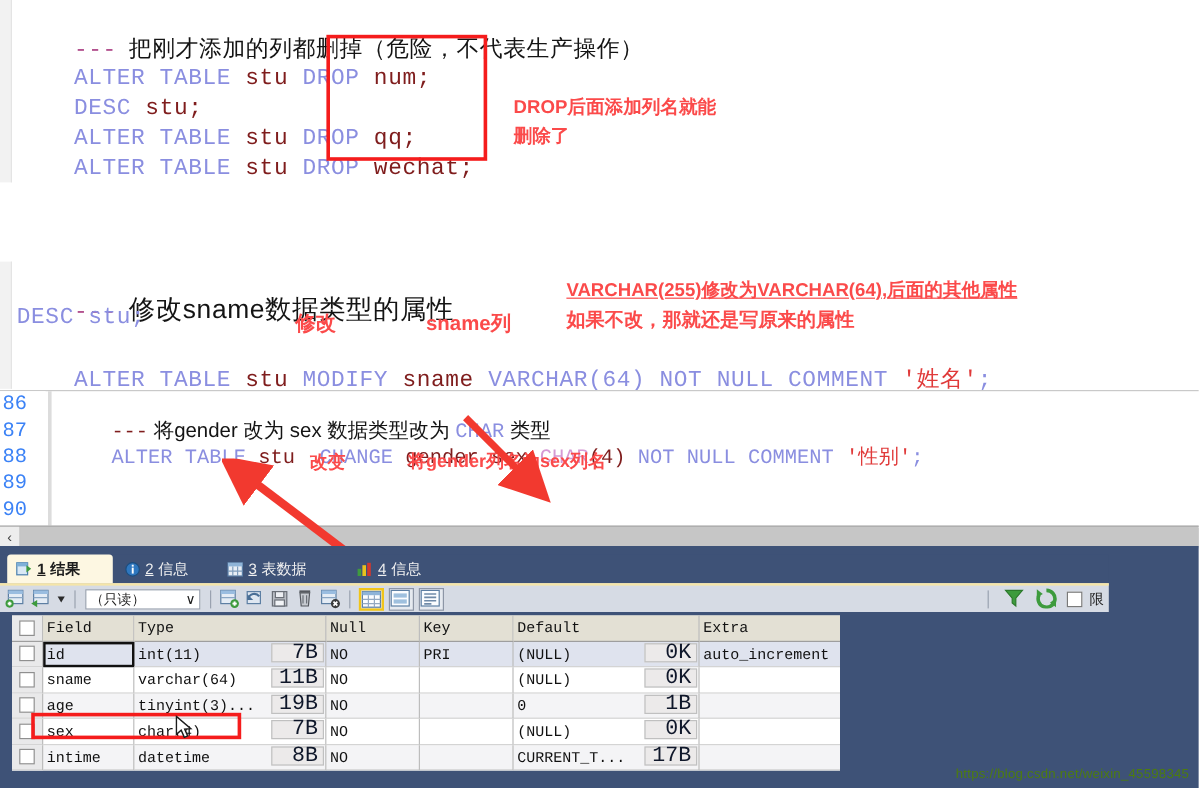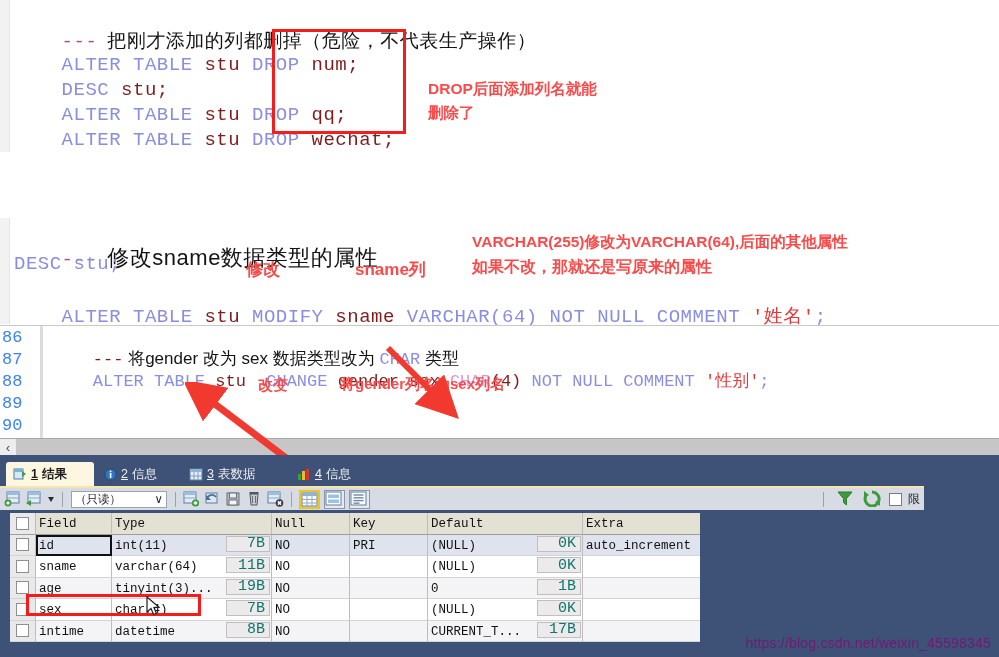--- a/index.html
+++ b/index.html
@@ -205,30 +205,30 @@
   #grid .rowsel { background: #dfe3ee; }
   #grid .rowalt { background: #f4f4f6; }
   .cellchk {
     width: 11px; height: 11px; background: #fff;
     border: 1px solid #8f8f8f; box-shadow: inset 0 0 0 1px #fff;
   }
   .sizepill {
     position: absolute; right: 1px; top: 1px;
     height: 16px; min-width: 44px;
     background: #eceaea; border: 1px solid #c0c0c0;
-    font-size: 15px; color: #0f766e;
+    font-size: 18px; color: #0f172a;
     display: flex; align-items: center; justify-content: flex-end;
     padding-right: 4px; box-sizing: border-box;
   }
   .firstcell-focus { outline: 2px solid #111; outline-offset: -2px; }
 
   
   #watermark {
     position: absolute; right: 8px; bottom: 6px;
-    color: #701a75; font-size: 14px;
+    color: #4d7c0f; font-size: 11px;
     font-family: "Liberation Sans", sans-serif;
     letter-spacing: .2px;
   }
 
   svg { display: block; }
 </style>
 </head>
 <body>
 
 <div class="abs" id="block1">
@@ -268,21 +268,21 @@
   </div>
 
   <div class="codeline1 kw" style="left:14px; top:35px;">DESC stu;</div>
 
   <div class="codeline1" style="left:14px; top:63px;">
     <span class="kw">ALTER TABLE</span><span class="plain"> stu </span><span class="kw">MODIFY</span><span class="plain"> sname </span><span class="kw">VARCHAR(64)</span><span class="kw"> NOT NULL COMMENT </span><span class="str">'姓名'</span><span class="kw">;</span>
   </div>
 
   <div class="redtext" style="left:246px; top:40px; font-size:17px;">修改</div>
   <div class="redtext" style="left:355px; top:40px; font-size:17px;">sname列</div>
-  <div class="redtext" style="left:472px; top:14px; font-size:15.5px;">VARCHAR(255)修改为VARCHAR(64),后面的其他属性</div>
+  <div class="redtext" style="left:472px; top:14px; font-size:15.5px;text-decoration:underline;">VARCHAR(255)修改为VARCHAR(64),后面的其他属性</div>
   <div class="redtext" style="left:472px; top:39px; font-size:16px;">如果不改，那就还是写原来的属性</div>
 </div>
 
 <div class="abs" id="editor">
 
   <div class="gutter">
     <div class="gutterline" style="top:2px;">86</div>
     <div class="gutterline" style="top:24px;">87</div>
     <div class="gutterline" style="top:46px;">88</div>
     <div class="gutterline" style="top:68px;">89</div>

